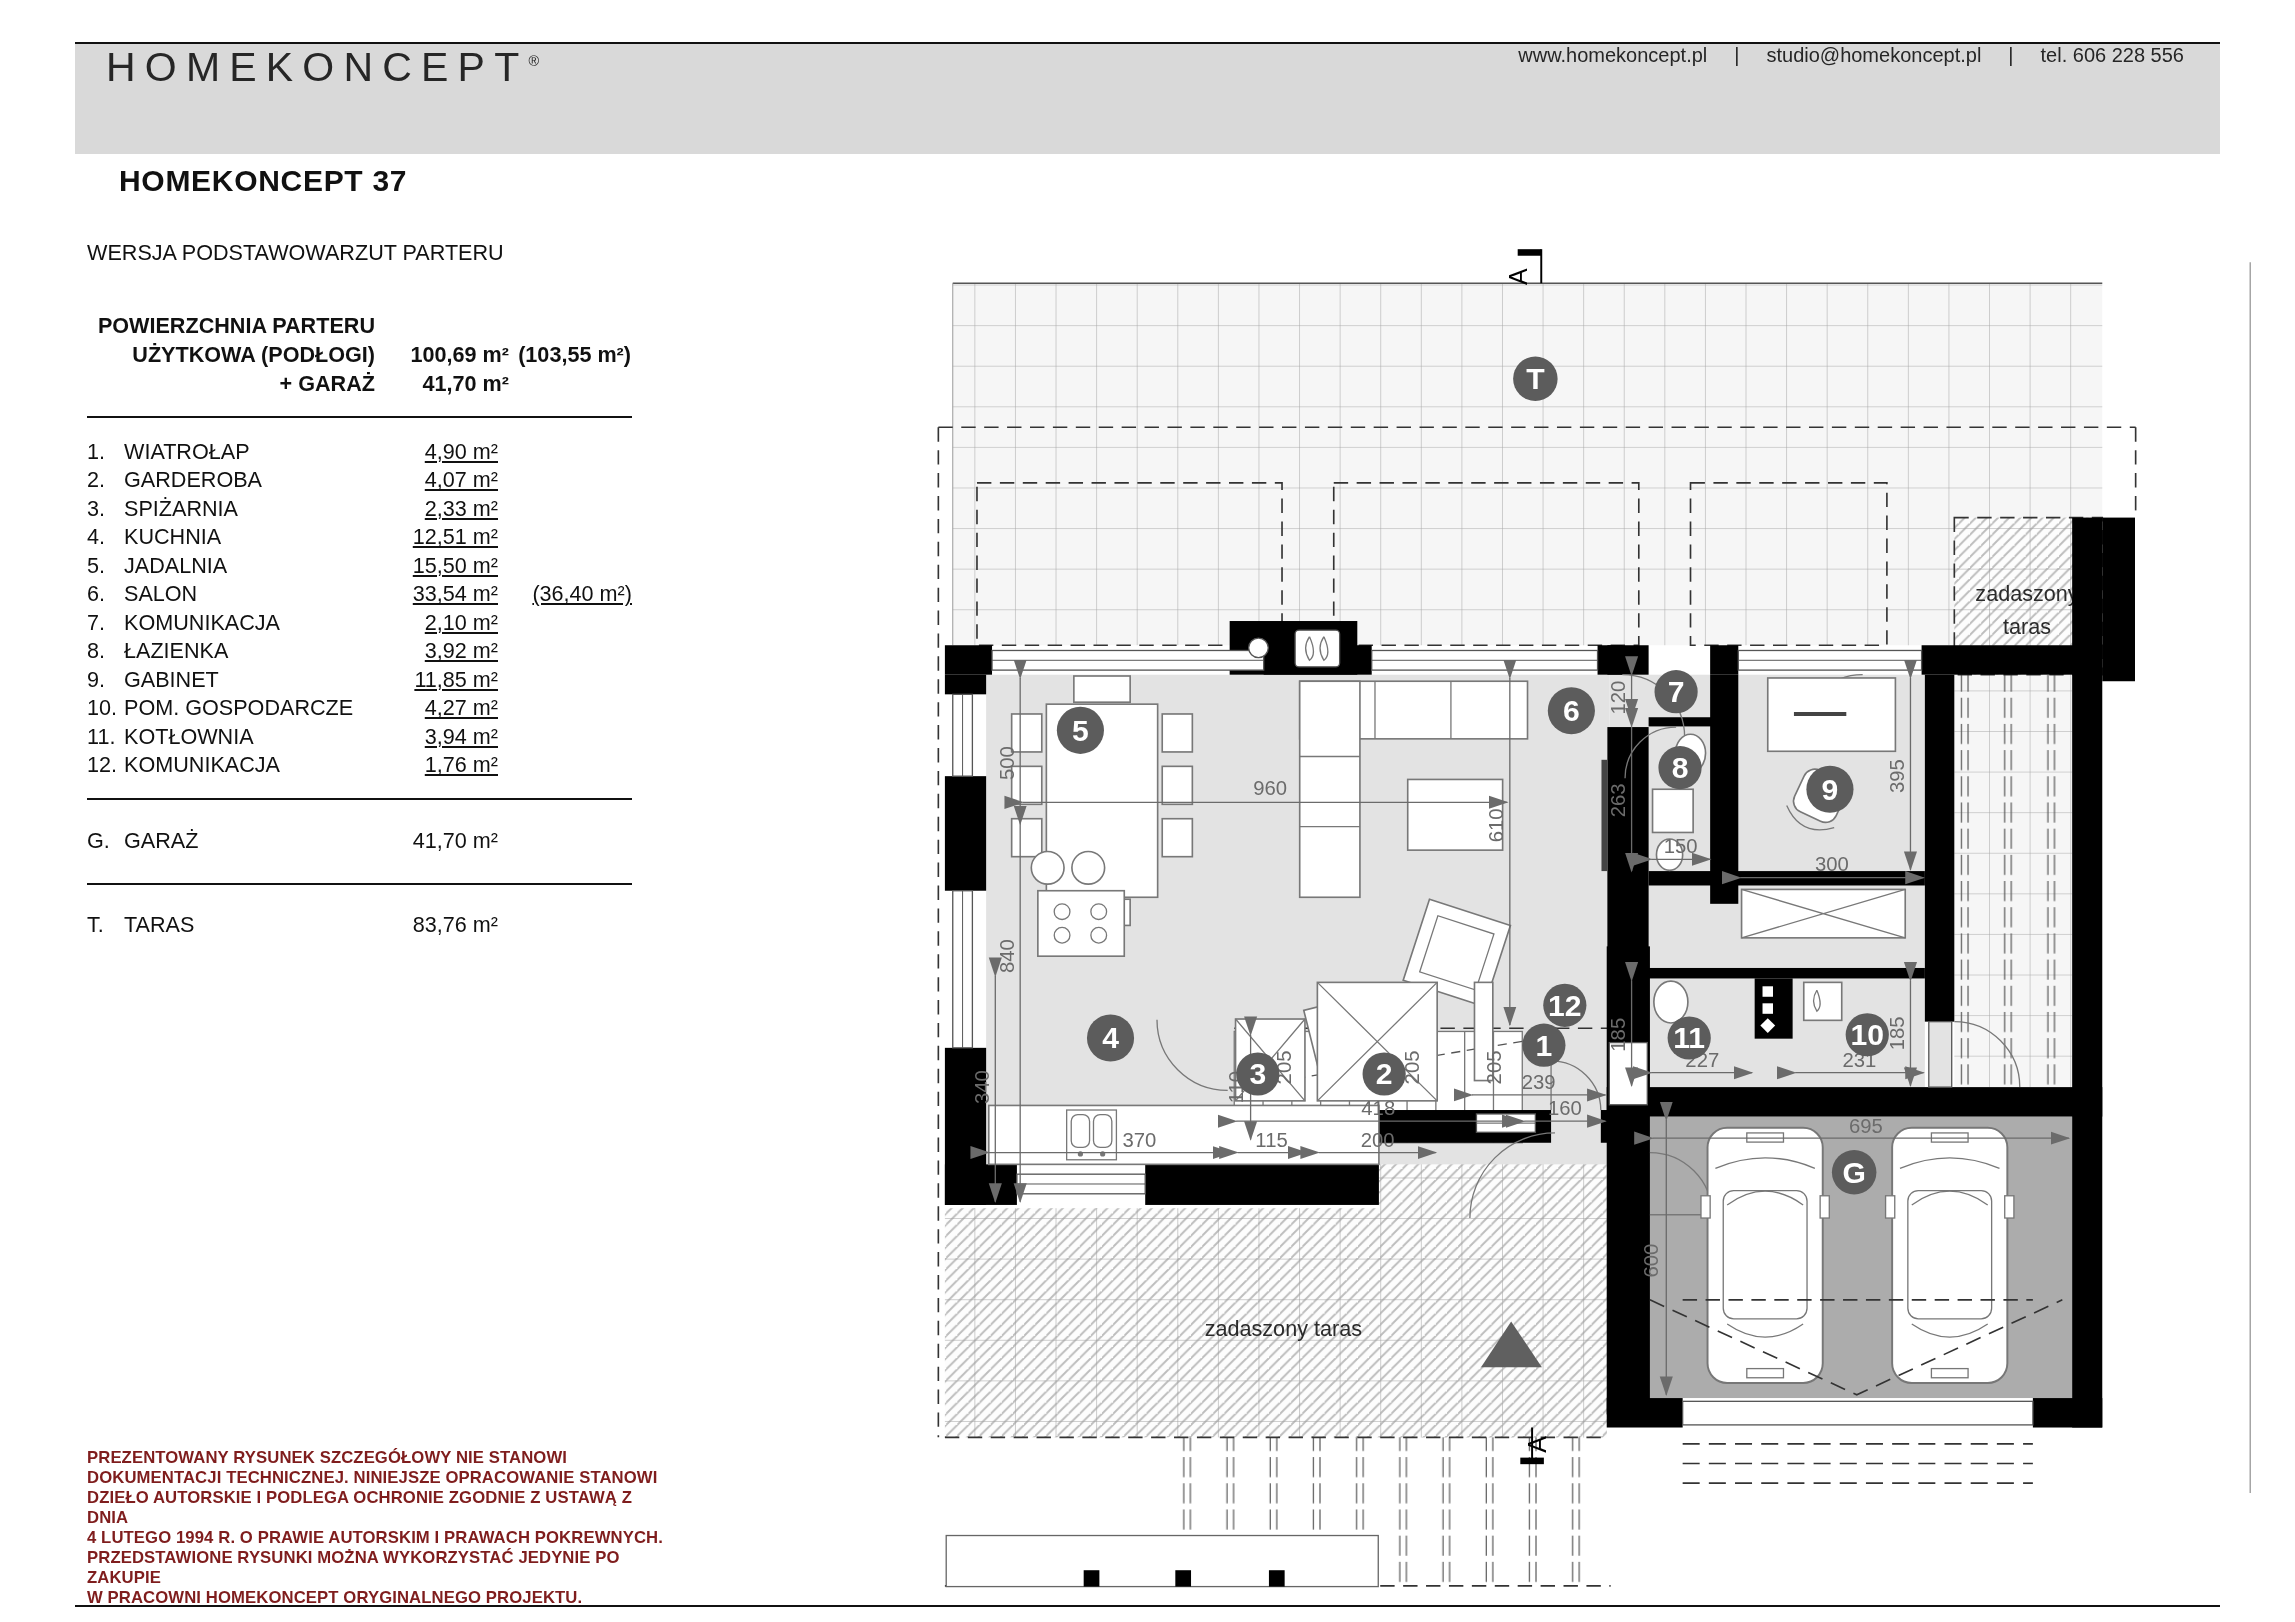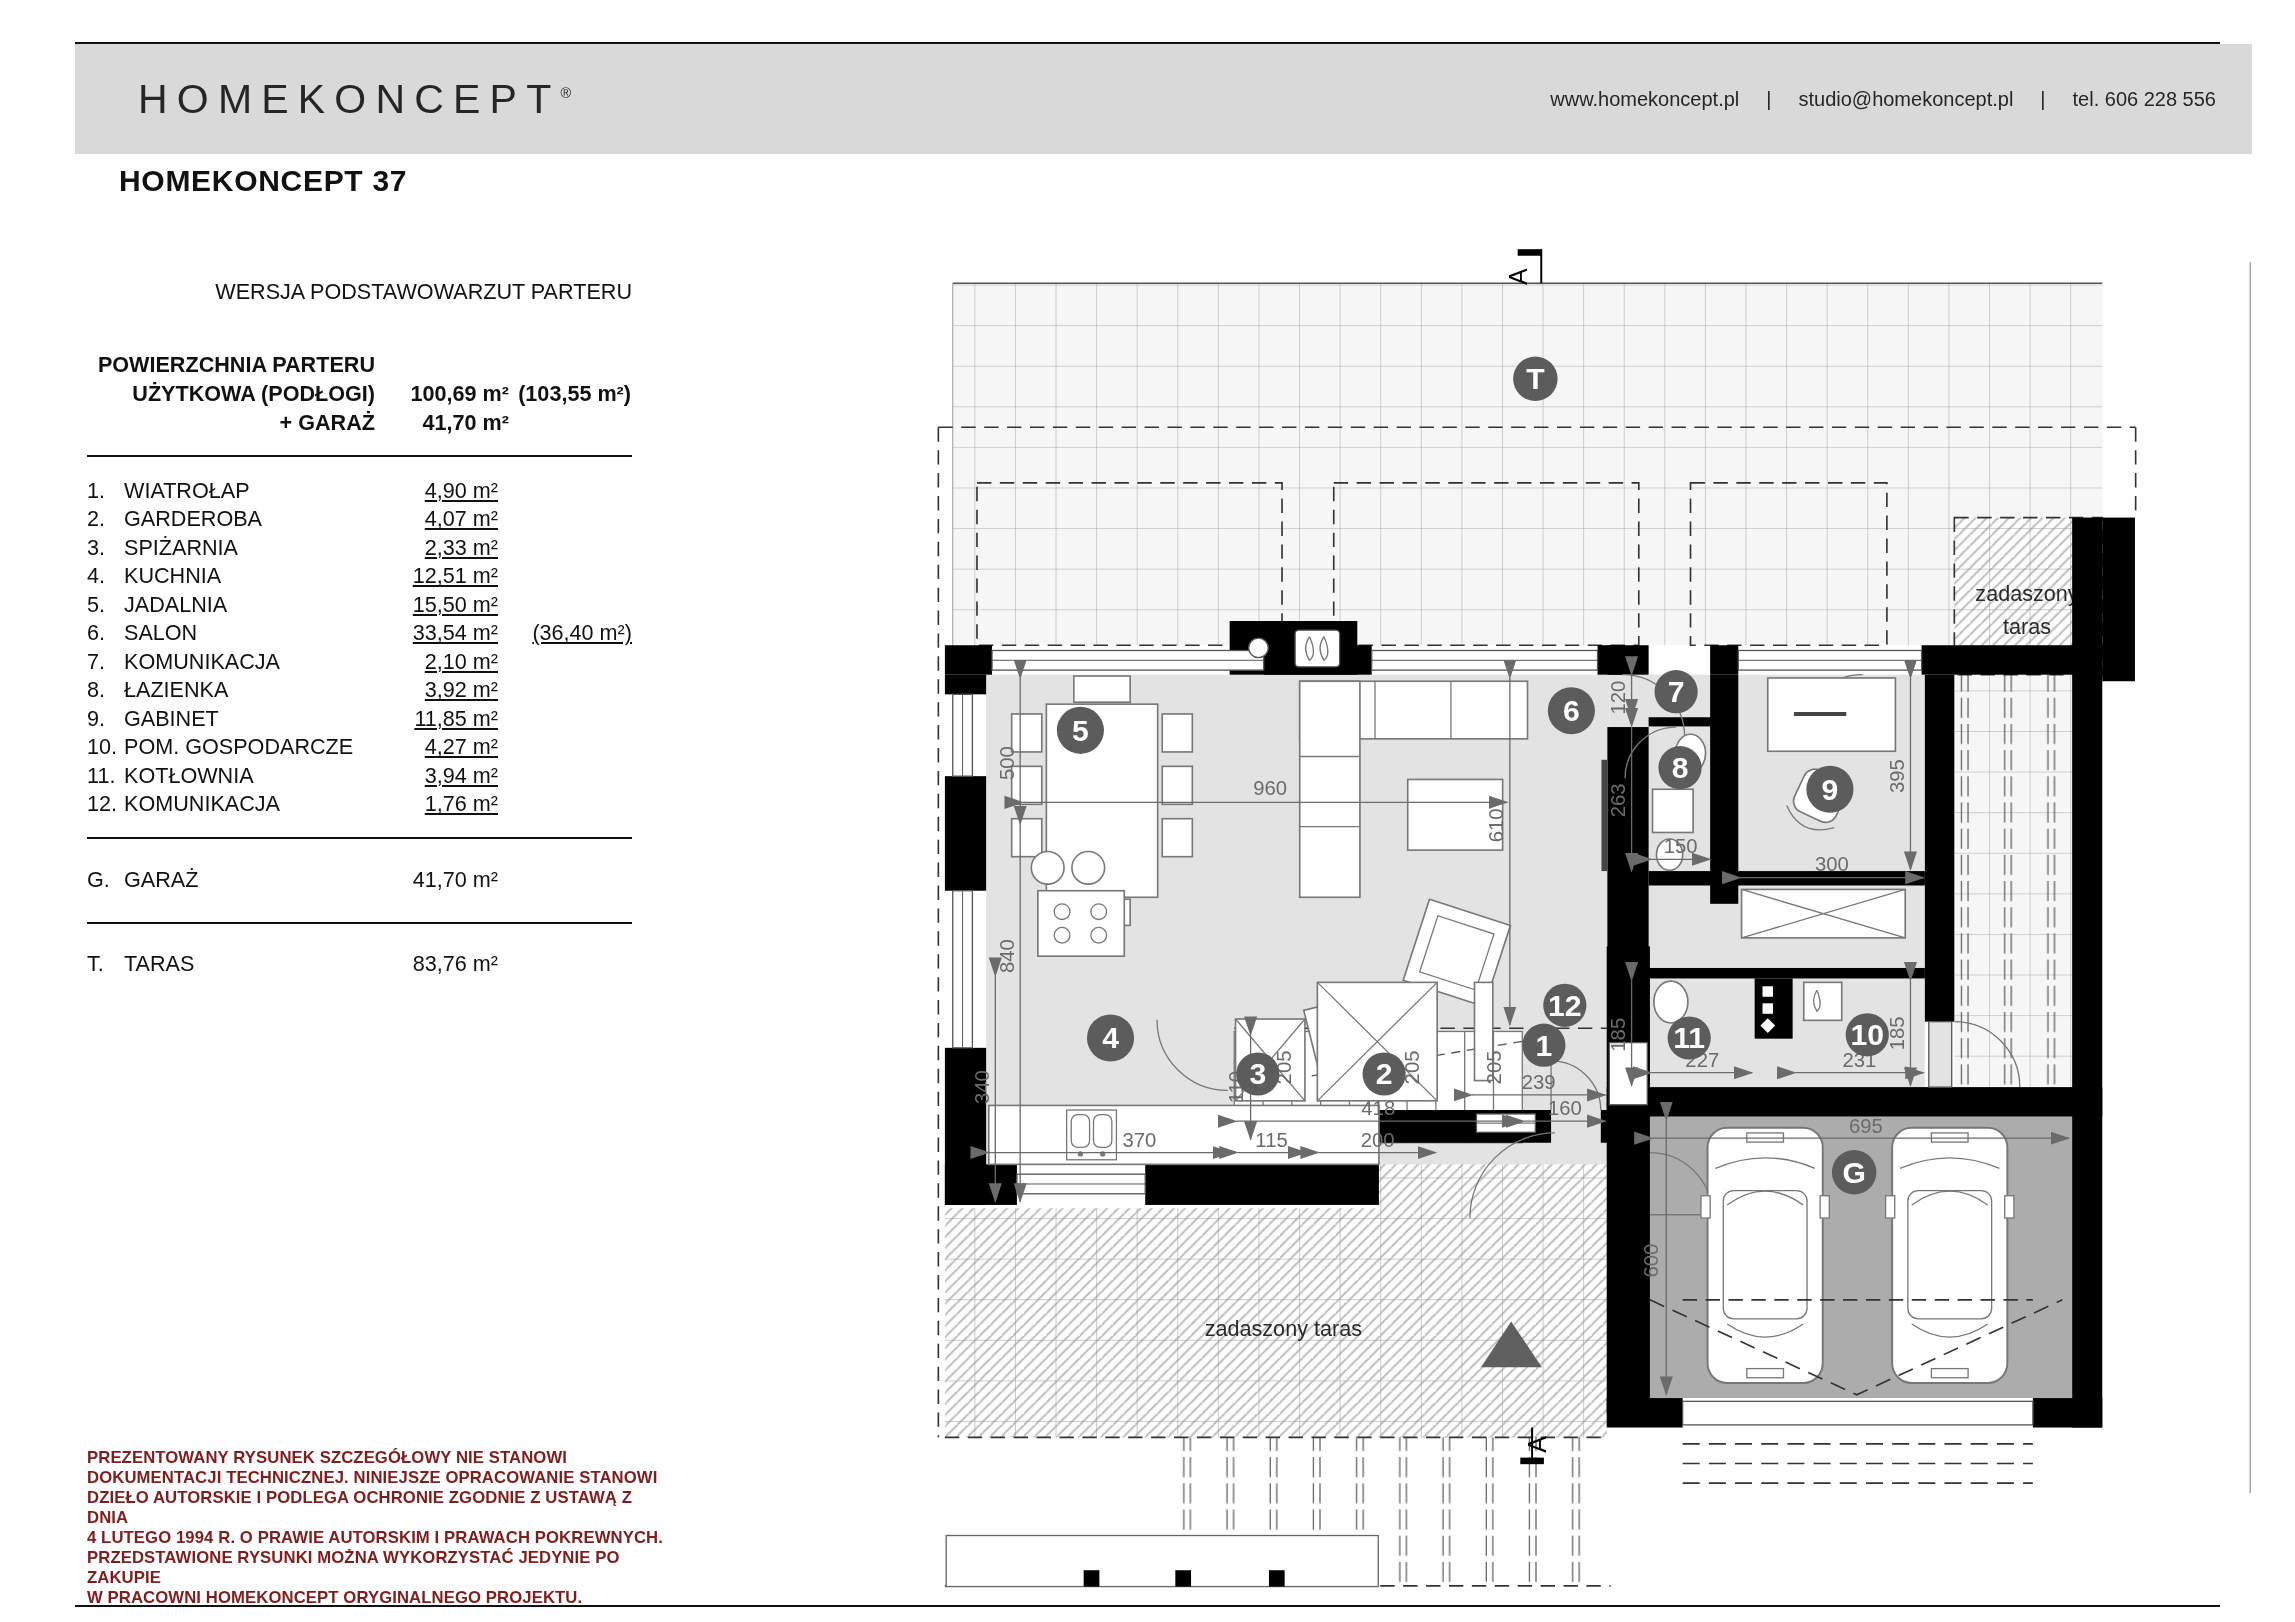--- a/index.html
+++ b/index.html
@@ -1,26 +1,26 @@
 <!DOCTYPE html>
 <html style="font-size:10.5px"><head>
 <meta charset="utf-8">
 <style>
   html,body{margin:0;padding:0;background:#ffffff;}
   #page{position:relative;width:2295px;height:1623px;background:#fff;font-family:"Liberation Sans",sans-serif;overflow:hidden;}
   
   #topline{position:absolute;left:75px;top:42px;width:2145px;height:2px;background:#111;}
-  #header{position:absolute;left:75px;top:44px;width:2145px;height:110px;background:#d9d9d9;display:flex;align-items:center;justify-content:space-between;padding-left:32px;}
+  #header{position:absolute;left:75px;top:44px;width:2145px;height:110px;background:#d9d9d9;display:flex;align-items:flex-start;justify-content:space-between;}
   #logo{margin-left:31px;font-size:41px;font-weight:400;letter-spacing:9.2px;color:#262626;white-space:nowrap;}
   #logo .reg{font-size:14.4px;vertical-align:super;letter-spacing:0;}
   #contact{margin-right:36px;font-size:20px;color:#262626;display:flex;gap:27px;align-items:center;white-space:nowrap;}
   
   #panel{position:absolute;left:87px;top:164px;width:545px;color:#111;}
   #title{font-size:30px;font-weight:700;letter-spacing:0.7px;margin-left:32px;}
-  #verrow{display:flex;justify-content:flex-end;font-size:21.6px;margin-top:81px;}
+  #verrow{display:flex;justify-content:flex-start;font-size:21.6px;margin-top:42px;}
   #areas{margin-top:45px;font-size:21.6px;font-weight:700;line-height:29px;}
   .arow{display:grid;grid-template-columns:288px 134px 122px;}
   .arow .l{text-align:right;}
   .arow .v{text-align:right;}
   .arow .x{text-align:right;}
   .hr{border-top:2px solid #111;margin-top:18.3px;}
   #rooms{margin-top:19.6px;font-size:21.6px;line-height:28.5px;}
   .rrow{display:grid;grid-template-columns:37px auto 108px 134px;}
   .rrow .v{text-align:right;text-decoration:underline;}
   .rrow .x{text-align:right;text-decoration:underline;}

